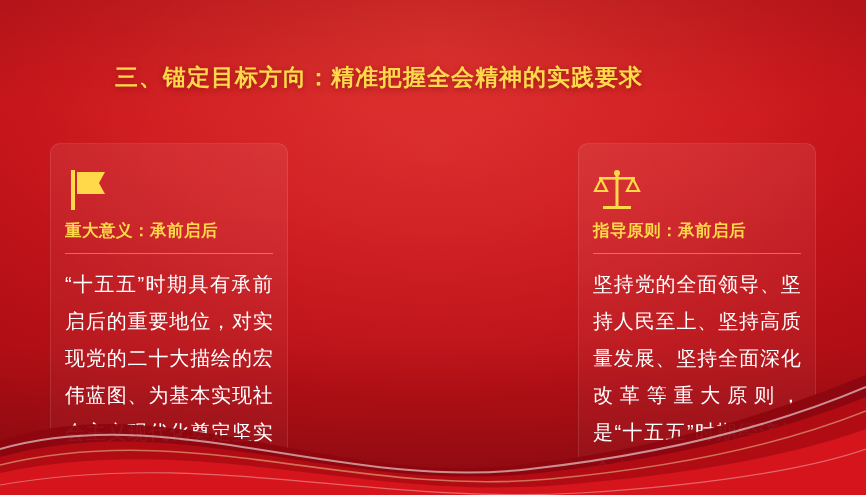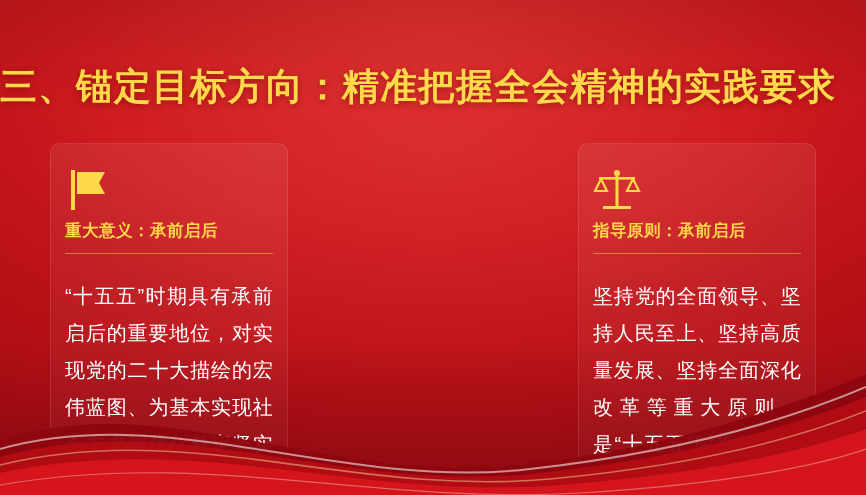--- a/index.html
+++ b/index.html
@@ -31,21 +31,21 @@
     pointer-events: none;
   }
 
   
   .title {
     position: absolute;
     top: 62px;
     left: 0;
     width: 758px;
     text-align: center;
-    font-size: 37px;
+    font-size: 23px;
     font-weight: bold;
     letter-spacing: 1px;
     color: #ffd94a;
     text-shadow: 0 2px 6px rgba(90,0,0,0.45);
     white-space: nowrap;
   }
 
   
   .cards {
     position: absolute;
@@ -72,21 +72,21 @@
     align-items: center;
   }
   .card-icon svg { display: block; }
 
   .card-heading {
     color: #ffd94a;
     font-size: 16.5px;
     font-weight: bold;
     letter-spacing: 0.5px;
     padding-bottom: 11px;
-    margin-bottom: 24px;
+    margin-bottom: 12px;
     border-bottom: 1px solid rgba(255,214,90,0.45);
     white-space: nowrap;
   }
   .card-body {
     color: #ffffff;
     font-size: 20px;
     line-height: 1.85;
     letter-spacing: 0.2px;
     text-align: justify;
   }

